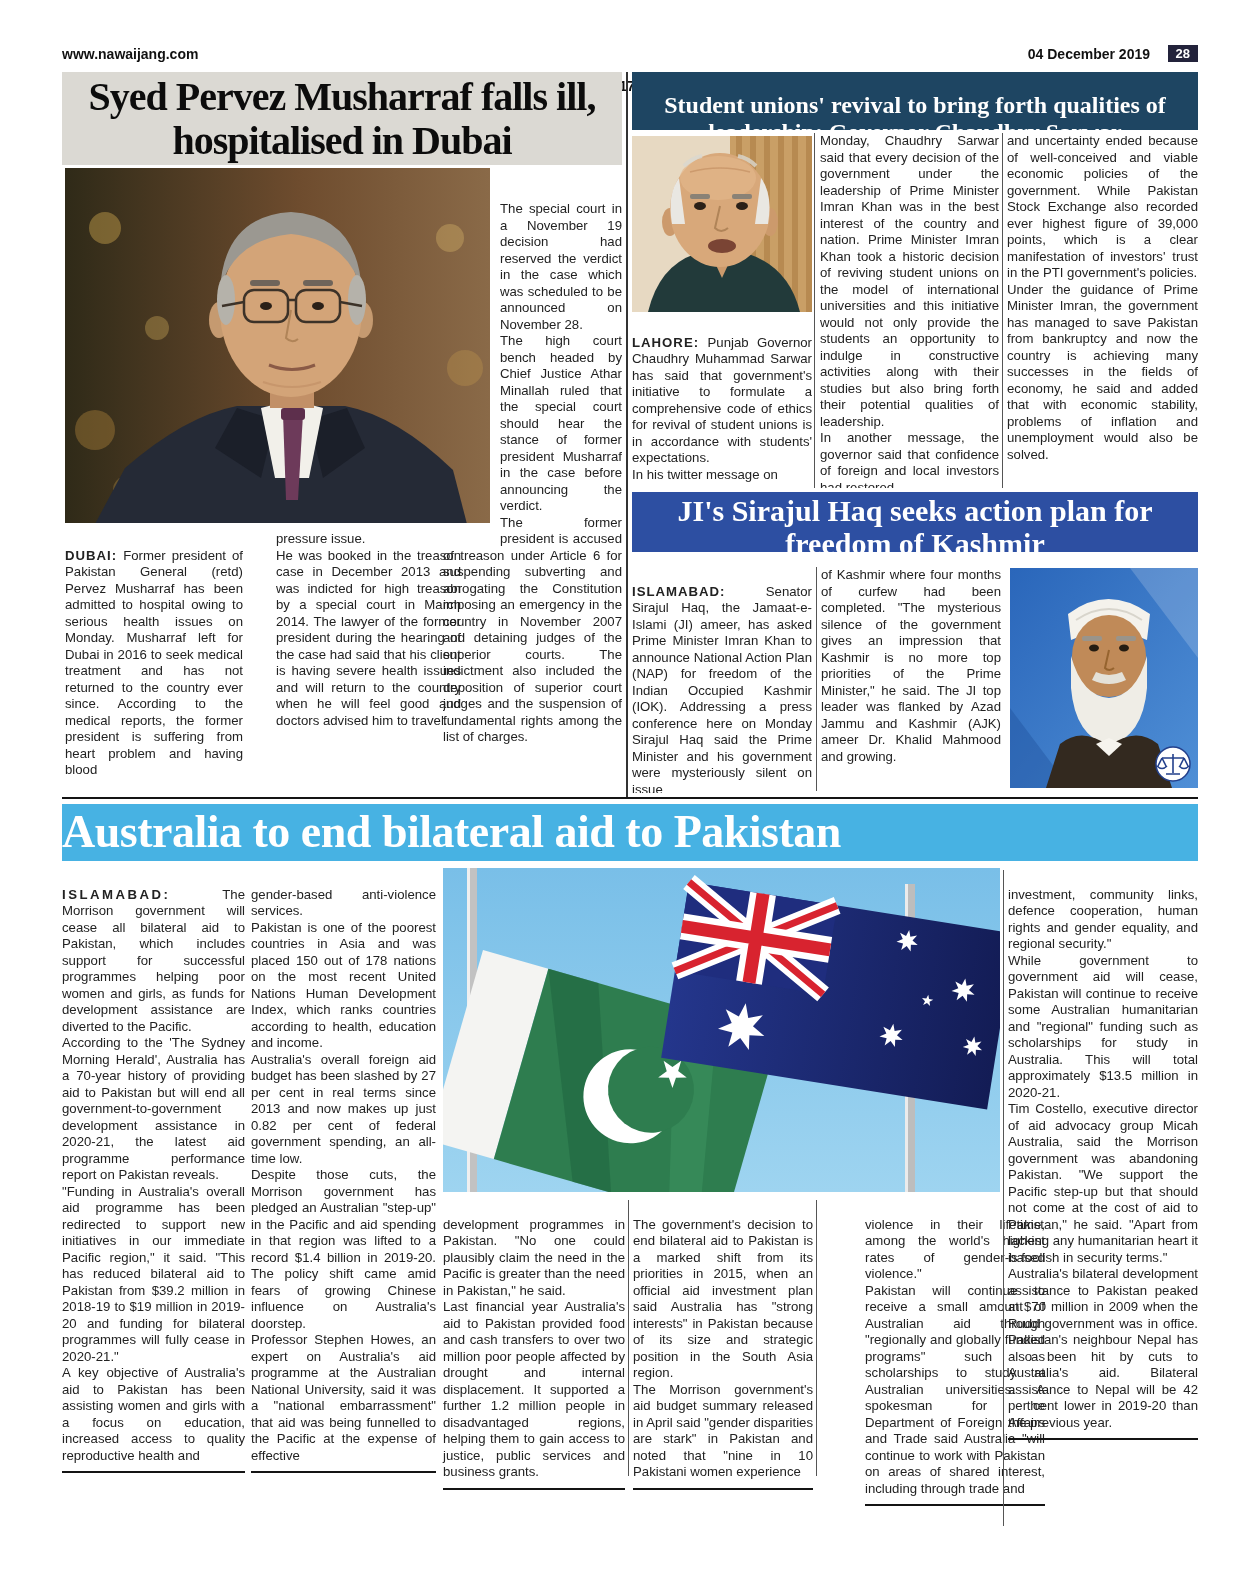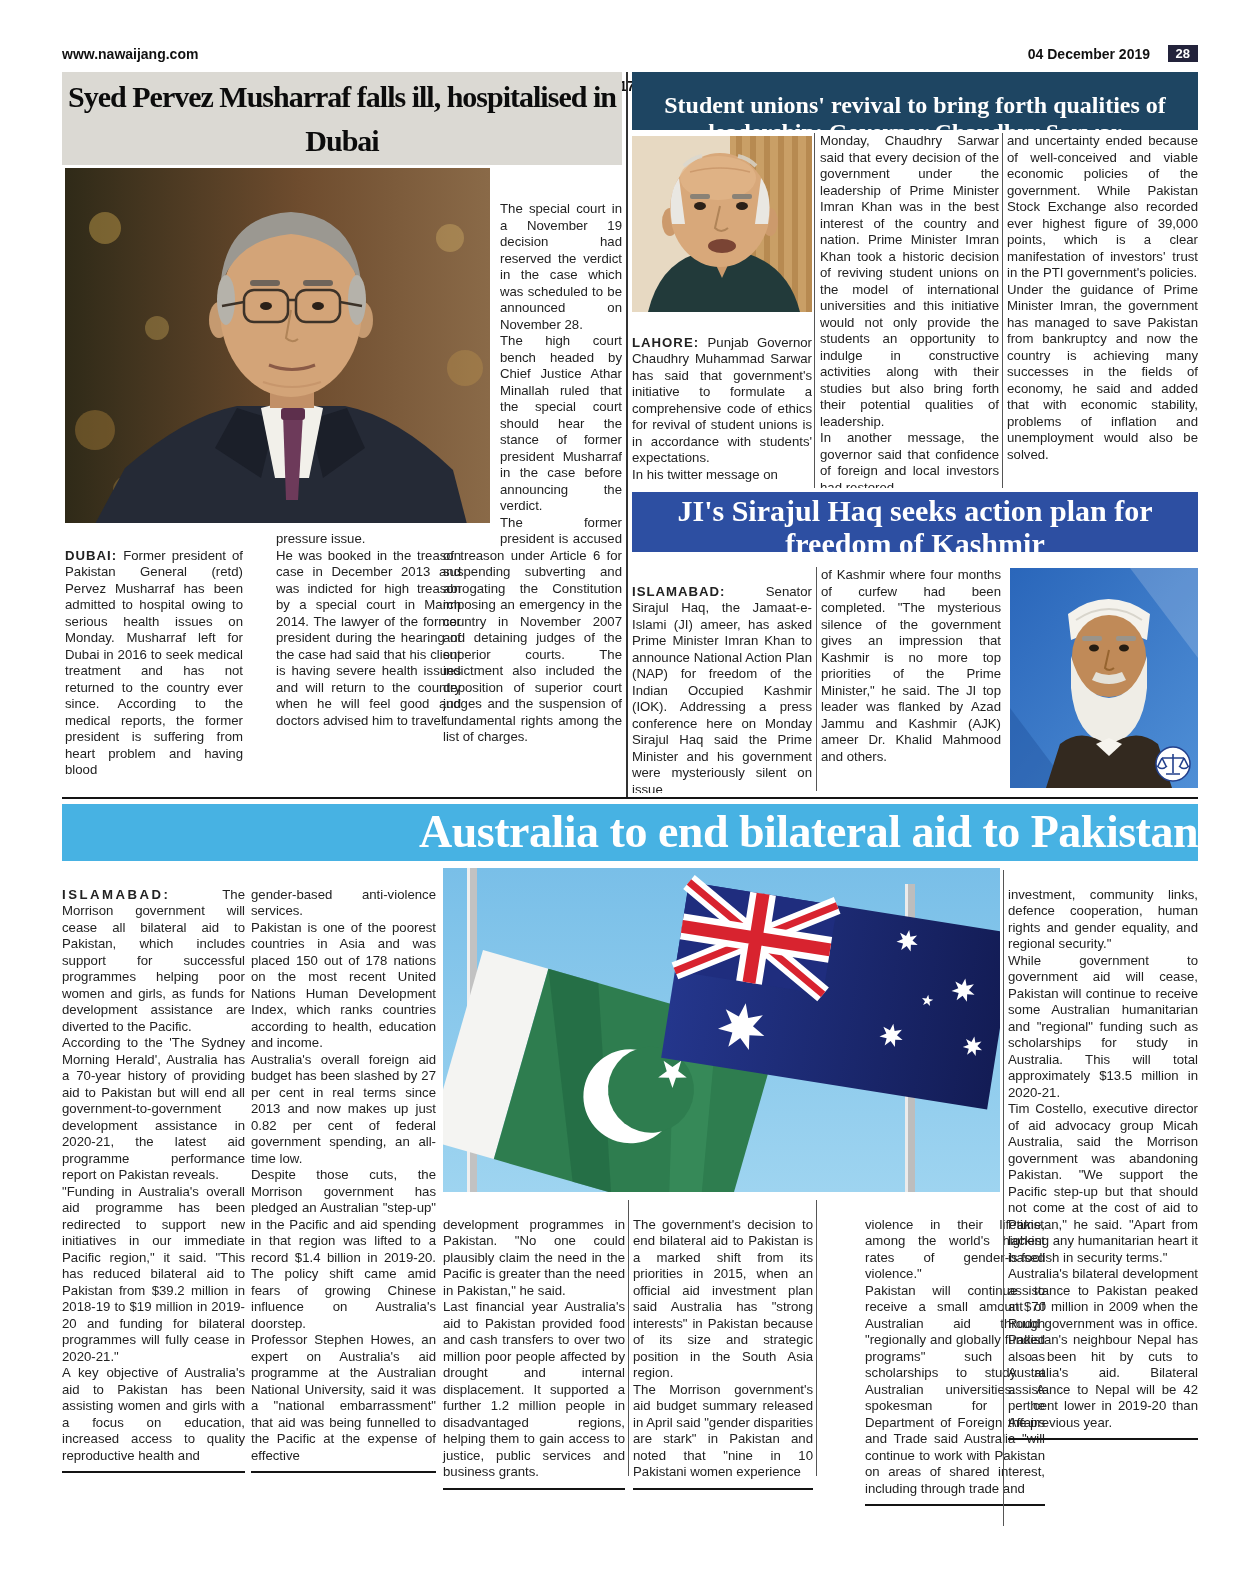--- a/index.html
+++ b/index.html
@@ -12,32 +12,32 @@
   .abs { position:absolute; }
   .body-text {
     font-size:13.2px; line-height:16.5px; text-align:justify;
     color:#222; white-space:pre-line;
   }
   .dl { font-weight:bold; letter-spacing:1px; white-space:normal; }
   .serif { font-family:"Liberation Serif", serif; font-weight:bold; }
   .page-header-item { font-size:14px; font-weight:bold; color:#111; }
   .mush-headline {
     background:#dbd9d3; text-align:center; color:#0c0c0c;
-    font-size:30px; line-height:44px; letter-spacing:-1px; padding-top:3px;
+    font-size:40px; line-height:44px; letter-spacing:-1px; padding-top:3px;
   }
   .su-headline {
     background:#1e4562; color:#ffffff; text-align:center;
     font-size:24px; line-height:27px; padding-top:20px;
   }
   .ji-headline {
     background:#2d4fa2; color:#ffffff; text-align:center;
     font-size:30px; line-height:33px; padding-top:2px;
   }
   .aus-headline {
-    background:#47b2e3; color:#ffffff; text-align:right;
+    background:#47b2e3; color:#ffffff; text-align:left;
     font-size:46px; line-height:56px; letter-spacing:-0.5px;
   }
   .vline { background:#555; width:1px; }
   .vline-dark { background:#333; width:2px; }
   .hline { background:#141414; height:2px; }
   .endrule { height:2px; background:#141414; margin-top:7px; }
   .badge {
     background:#23233b; color:#fff; font-weight:bold; font-size:13px;
     padding:1px 8px; display:inline-block;margin-left:8px;
   }
@@ -162,21 +162,21 @@
   <div class="abs vline" style="left:814px; top:133px; height:355px;"></div>
   <div class="abs vline" style="left:1002px; top:133px; height:355px;"></div>
 </div>
 
 <div>
   <div class="abs serif ji-headline" style="left:632px; top:492px; width:566px; height:60px;">JI's Sirajul Haq seeks action plan for freedom of Kashmir</div>
 
   <div class="abs body-text clip" style="left:632px; top:567px; width:180px; height:226px;">
     <span class="dl">ISLAMABAD:</span><span> Senator Sirajul Haq, the Jamaat-e-Islami (JI) ameer, has asked Prime Minister Imran Khan to announce National Action Plan (NAP) for freedom of the Indian Occupied Kashmir (IOK). Addressing a press conference here on Monday Sirajul Haq said the Prime Minister and his government were mysteriously silent on issue</span>
   </div>
-  <div class="abs body-text clip" style="left:821px; top:567px; width:180px; height:226px;">of Kashmir where four months of curfew had been completed. "The mysterious silence of the government gives an impression that Kashmir is no more top priorities of the Prime Minister," he said. The JI top leader was flanked by Azad Jammu and Kashmir (AJK) ameer Dr. Khalid Mahmood and others.</div>
+  <div class="abs body-text clip" style="left:821px; top:567px; width:180px; height:226px;">of Kashmir where four months of curfew had been completed. "The mysterious silence of the government gives an impression that Kashmir is no more top priorities of the Prime Minister," he said. The JI top leader was flanked by Azad Jammu and Kashmir (AJK) ameer Dr. Khalid Mahmood and growing.</div>
   <div class="abs vline" style="left:816px; top:567px; height:224px;"></div>
 
   <div class="abs" style="left:1010px; top:568px; width:188px; height:220px;">
     <svg width="188" height="220" viewBox="0 0 188 220">
       <defs>
         <linearGradient id="jbg" x1="0" y1="0" x2="1" y2="1">
           <stop offset="0" stop-color="#2a66ba"></stop>
             <stop offset="1" stop-color="#4f8fd6"></stop>
         </linearGradient>
       </defs>

